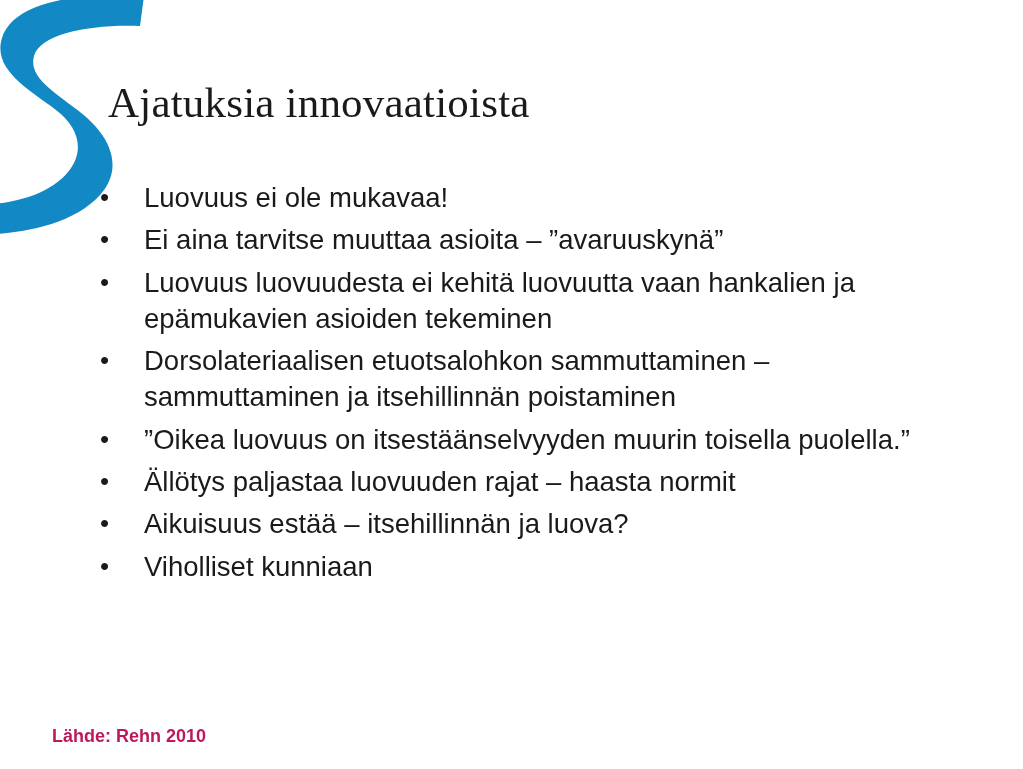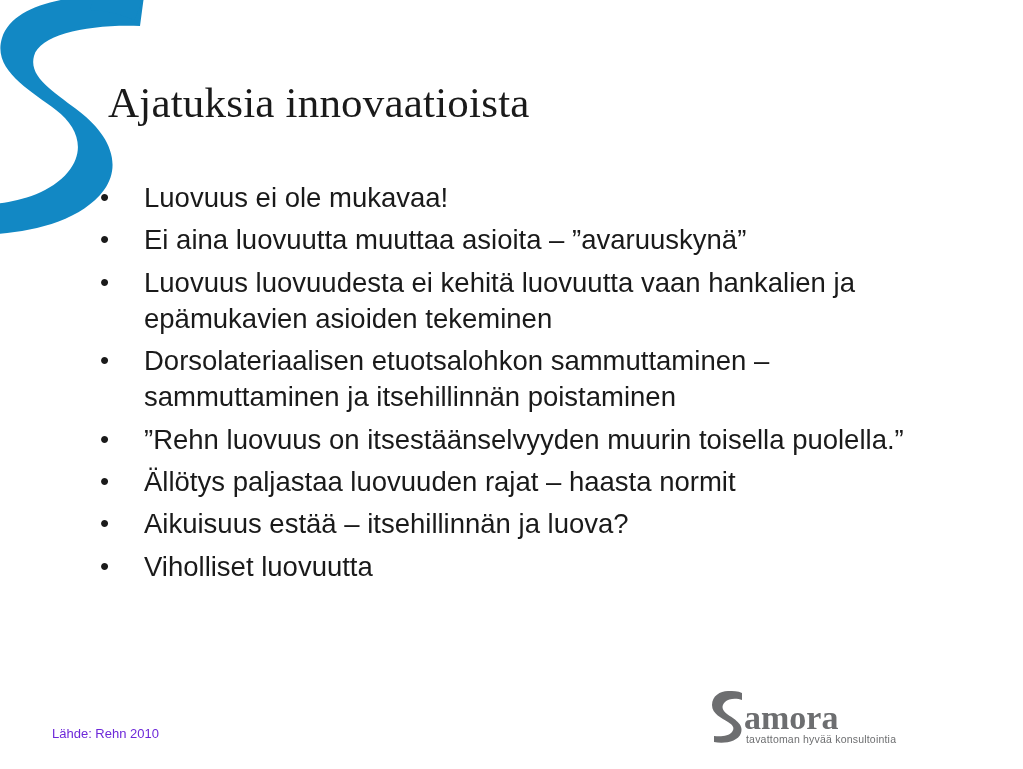--- a/index.html
+++ b/index.html
@@ -65,23 +65,23 @@
   }
   .bullet .txt {
     flex: 1 1 auto;
     white-space: pre-line;
   }
 
   .source {
     position: absolute;
     left: 52px;
     top: 726px;
-    font-size: 13px;
-    font-weight: normal;
-    color: #6d28d9;
+    font-size: 18px;
+    font-weight: bold;
+    color: #be185d;
   }
 
   .logo {
     position: absolute;
     right: 28px;
     bottom: 18px;
     width: 200px;
     height: 62px;
     text-align: right;
   }
@@ -101,53 +101,44 @@
 
   <div class="title">Ajatuksia innovaatioista</div>
 
   <ul class="bullets">
     <li class="bullet">
       <span class="dot">•</span>
       <span class="txt">Luovuus ei ole mukavaa!</span>
     </li>
     <li class="bullet">
       <span class="dot">•</span>
-      <span class="txt">Ei aina luovuutta muuttaa asioita – ”avaruuskynä”</span>
+      <span class="txt">Ei aina tarvitse muuttaa asioita – ”avaruuskynä”</span>
     </li>
     <li class="bullet">
       <span class="dot">•</span>
       <span class="txt">Luovuus luovuudesta ei kehitä luovuutta vaan hankalien ja epämukavien asioiden tekeminen</span>
     </li>
     <li class="bullet">
       <span class="dot">•</span>
       <span class="txt">Dorsolateriaalisen etuotsalohkon sammuttaminen – sammuttaminen ja itsehillinnän poistaminen</span>
     </li>
     <li class="bullet">
       <span class="dot">•</span>
-      <span class="txt">”Rehn luovuus on itsestäänselvyyden muurin toisella puolella.”</span>
+      <span class="txt">”Oikea luovuus on itsestäänselvyyden muurin toisella puolella.”</span>
     </li>
     <li class="bullet">
       <span class="dot">•</span>
       <span class="txt">Ällötys paljastaa luovuuden rajat – haasta normit</span>
     </li>
     <li class="bullet">
       <span class="dot">•</span>
       <span class="txt">Aikuisuus estää – itsehillinnän ja luova?</span>
     </li>
     <li class="bullet">
       <span class="dot">•</span>
-      <span class="txt">Viholliset luovuutta</span>
+      <span class="txt">Viholliset kunniaan</span>
     </li>
   </ul>
 
   <div class="source">Lähde: Rehn 2010</div>
 
-  <div class="logo">
-    <svg width="200" height="62" viewBox="0 0 200 62" xmlns="http://www.w3.org/2000/svg">
-      <g fill="#6d6e70">
-        <path d="M18 2 C 10 2, 2 7, 2 16 C 2 25, 12 29, 18 33 C 23 36, 25 39, 22 43 C 19 47, 11 48, 4 47 L 4 53 C 14 55, 28 53, 31 44 C 34 35, 24 30, 17 25 C 12 21, 11 17, 15 13 C 19 9, 27 9, 32 11 L 32 4 C 28 2, 23 2, 18 2 Z"></path>
-        <text x="34" y="40" font-family="Liberation Serif, serif" font-size="34" font-weight="bold">amora</text>
-        <text x="36" y="54" font-family="Liberation Sans, sans-serif" font-size="10.5" letter-spacing="0.2">tavattoman hyvää konsultointia</text>
-      </g>
-    </svg>
-  </div>
 
 </div>
 
 </body></html>

